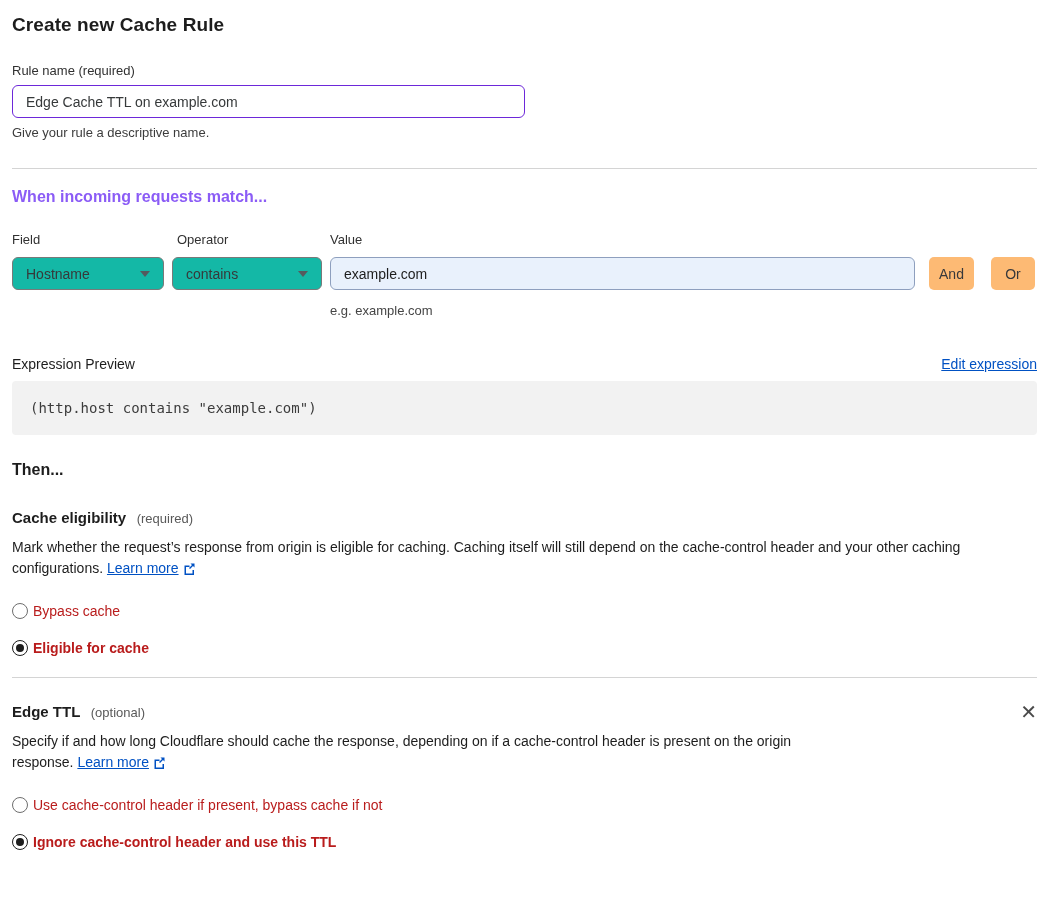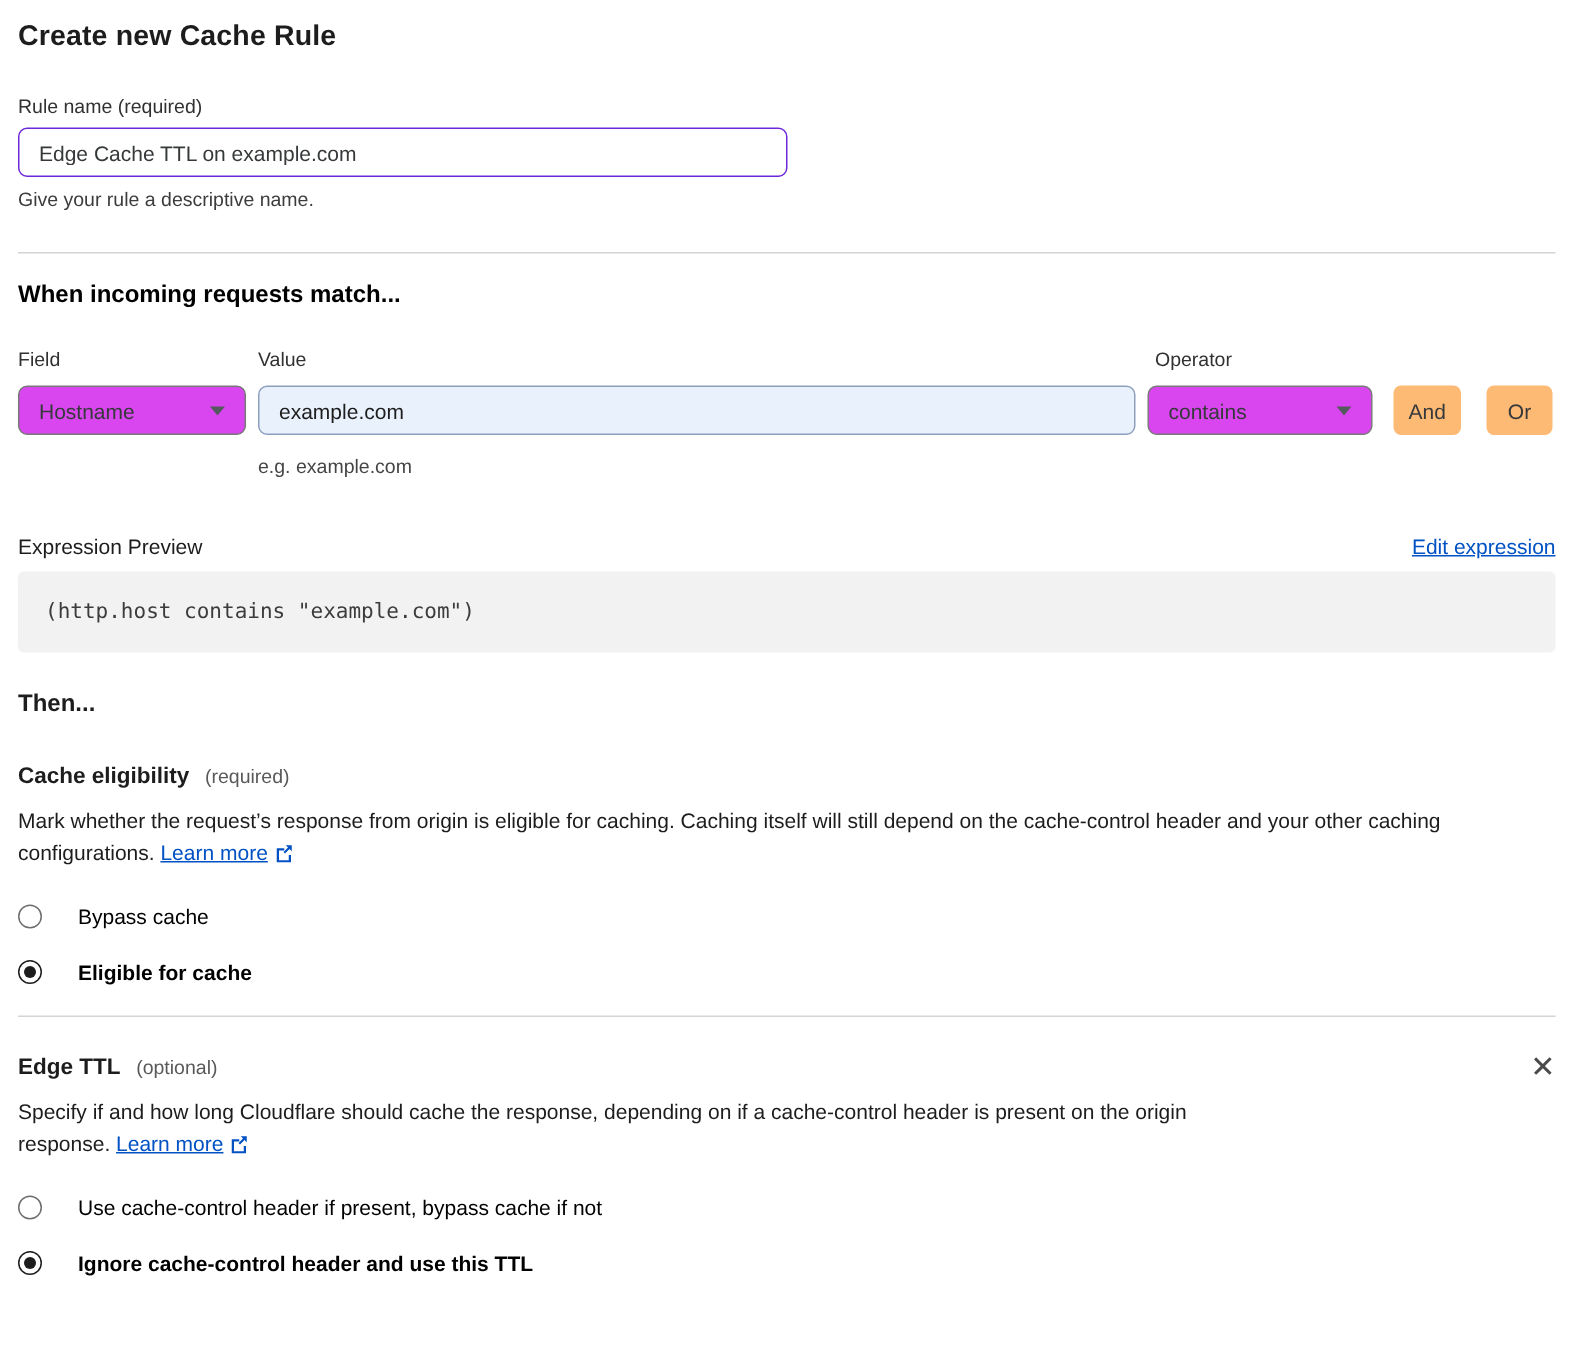--- a/index.html
+++ b/index.html
@@ -20,28 +20,28 @@
     border: 1px solid #6d28d9; border-radius: 6px;
     font-size: 14px; color: #36393a; padding: 0 13px;
     font-family: "Liberation Sans", sans-serif;
     background: #fff; outline: none; display: block;
   }
   .help-text { font-size: 13px; color: #3c3c3c; margin-top: 7px; }
 
   .divider { border: none; border-top: 1px solid #d4d4d4; margin: 0; }
   .divider.top { margin-top: 28px; }
 
-  .section-heading { font-size: 16px; font-weight: bold; color: #000000; }
+  .section-heading { font-size: 16px; font-weight: bold; color: #8b5cf6; }
 
   .match-section { margin-top: 19px; }
   .match-grid { display: flex; align-items: flex-start; margin-top: 26px; }
   .match-col .field-label { margin-bottom: 10px; }
 
   .select-box {
-    height: 33px; border: 1px solid #797979; border-radius: 6px; background: #d946ef;
+    height: 33px; border: 1px solid #797979; border-radius: 6px; background: #14b8a6;
     display: flex; align-items: center; justify-content: space-between;
     padding: 0 13px; font-size: 14px; color: #36393a; cursor: pointer;
   }
   .caret {
     width: 0; height: 0; border-left: 5px solid transparent; border-right: 5px solid transparent;
     border-top: 6px solid #555a5e; margin-left: 8px; flex: 0 0 auto;
   }
   .w-field { width: 152px; }
   .w-operator { width: 150px; margin-left: 8px; }
   .value-col { margin-left: 8px; }
@@ -87,21 +87,21 @@
   .radio-group { margin-top: 22px; }
   .radio-row { display: flex; align-items: center; margin-bottom: 21px; cursor: pointer; }
   .radio-circle {
     width: 16px; height: 16px; border-radius: 50%;
     border: 1.5px solid #6e6e6e; background: #fff; flex: 0 0 auto;
     display: flex; align-items: center; justify-content: center;
   }
   .radio-row.selected .radio-circle { border-color: #1d1d1d; }
   .radio-dot { width: 8px; height: 8px; border-radius: 50%; background: transparent; }
   .radio-row.selected .radio-dot { background: #1d1d1d; }
-  .radio-label { font-size: 14px; color: #000000; margin-left: 24px; }
+  .radio-label { font-size: 14px; color: #b91c1c; margin-left: 5px; }
   .radio-row.selected .radio-label { font-weight: bold; }
 
   .close-btn {
     background: none; border: none; cursor: pointer; padding: 0;
     font-size: 20px; line-height: 16px; color: #4a4a4a; font-weight: 300;
     font-family: "Liberation Sans", sans-serif;
   }
 </style>
 </head>
 <body>
@@ -123,32 +123,32 @@
 
     <div class="match-grid">
       <div class="match-col">
         <div class="field-label offset-label">Field</div>
         <div class="select-box w-field">
           <span>Hostname</span>
           <span class="caret"></span>
         </div>
       </div>
 
-      <div class="match-col value-col">
-        <div class="field-label offset-label">Value</div>
-        <input class="value-input" type="text" value="example.com" style="">
-        <div class="value-help">e.g. example.com</div>
-      </div>
-
       <div class="match-col">
         <div class="field-label offset-label" style="margin-left:13px;">Operator</div>
         <div class="select-box w-operator">
           <span>contains</span>
           <span class="caret"></span>
         </div>
+      </div>
+
+      <div class="match-col value-col">
+        <div class="field-label offset-label">Value</div>
+        <input class="value-input" type="text" value="example.com" style="">
+        <div class="value-help">e.g. example.com</div>
       </div>
 
       <div class="connector-btns">
         <button class="conn-btn and-btn">And</button>
         <button class="conn-btn or-btn">Or</button>
       </div>
     </div>
   </div>
 
   <div class="expr-row">

